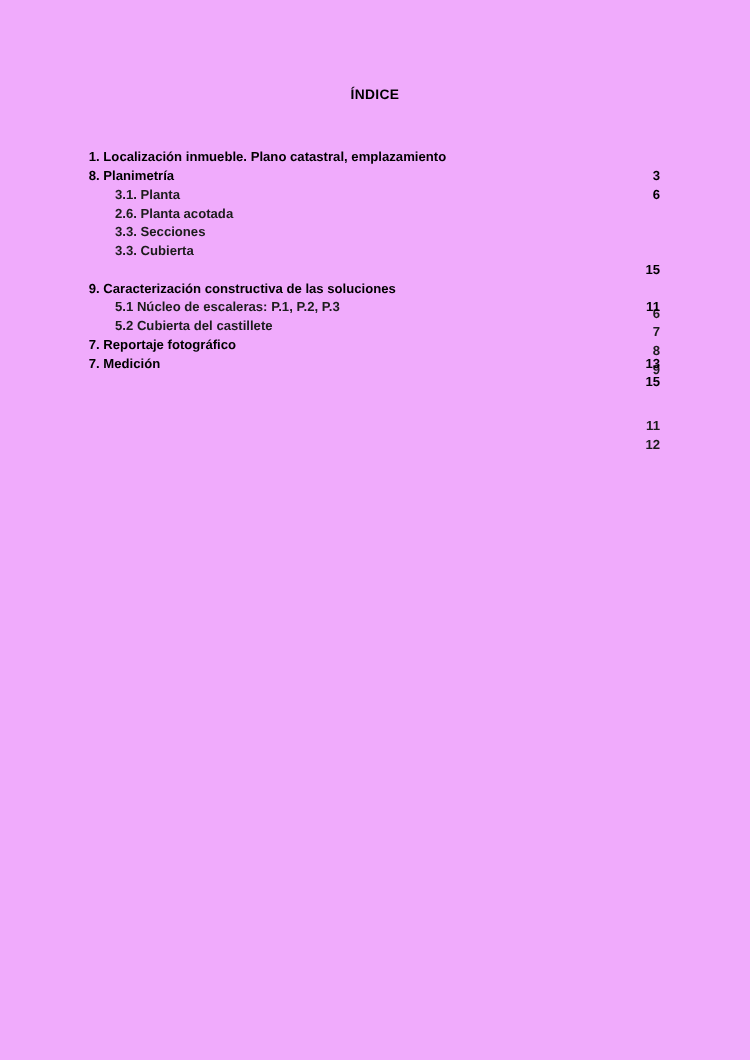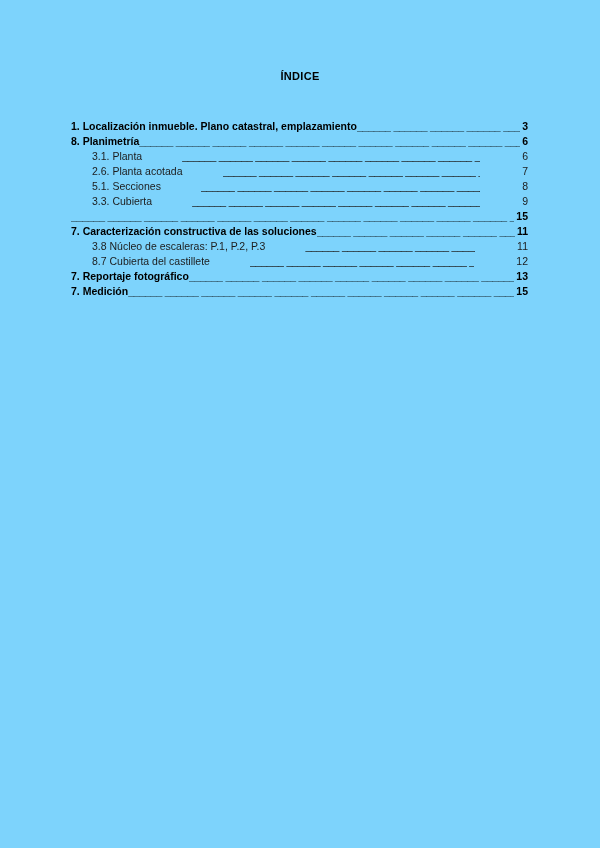--- a/index.html
+++ b/index.html
@@ -4,49 +4,49 @@
 <style>
   html, body {
     margin: 0;
     padding: 0;
     background: #ffffff;
   }
   .page {
     position: relative;
     width: 600px;
     height: 848px;
-    background: #7dd3fc;
+    background: #f0abfc;
     box-sizing: border-box;
     padding-top: 69px;
     font-family: "Liberation Sans", "DejaVu Sans", sans-serif;
     color: #000000;
   }
   .doc-title {
     margin: 0 0 35px 0;
     text-align: center;
     font-size: 11px;
     line-height: 15px;
     font-weight: bold;
     letter-spacing: 0.3px;
     color: #000000;
   }
   .toc {
     margin: 0 72px 0 71px; 
   }
   .toc-row {
     display: flex;
-    flex-direction: row;
+    flex-direction: column;
     align-items: stretch;
     height: 15px;
     font-size: 10.5px;
     line-height: 15px;
     color: #000000;
   }
   .toc-row.level-1 { font-weight: bold; }
-  .toc-row.level-2 { font-weight: normal; padding-left: 21px; color: #1c1c1c; gap: 40px; }
+  .toc-row.level-2 { font-weight: bold; padding-left: 21px; color: #1c1c1c; gap: 40px; }
   .toc-label {
     flex: 0 0 auto;
     white-space: nowrap;
   }
   .toc-leader {
     flex: 1 1 auto;
     min-width: 0;
     overflow: hidden;
     white-space: nowrap;
     letter-spacing: -0.2px;
@@ -83,50 +83,50 @@
     <span class="toc-page">6</span>
   </div>
 
   <div class="toc-row level-2">
     <span class="toc-label">2.6. Planta acotada</span>
     <span class="toc-leader">______ ______ ______ ______ ______ ______ ______ ______ ______ ______ ______ ______ ______ ______ ______ ______ ______ ______ ______ ______ ______ ______ ______ ______ ______ ______ ______ ______ ______ ______ </span>
     <span class="toc-page">7</span>
   </div>
 
   <div class="toc-row level-2">
-    <span class="toc-label">5.1. Secciones</span>
+    <span class="toc-label">3.3. Secciones</span>
     <span class="toc-leader">______ ______ ______ ______ ______ ______ ______ ______ ______ ______ ______ ______ ______ ______ ______ ______ ______ ______ ______ ______ ______ ______ ______ ______ ______ ______ ______ ______ ______ ______ </span>
     <span class="toc-page">8</span>
   </div>
 
   <div class="toc-row level-2">
     <span class="toc-label">3.3. Cubierta</span>
     <span class="toc-leader">______ ______ ______ ______ ______ ______ ______ ______ ______ ______ ______ ______ ______ ______ ______ ______ ______ ______ ______ ______ ______ ______ ______ ______ ______ ______ ______ ______ ______ ______ </span>
     <span class="toc-page">9</span>
   </div>
 
   <div class="toc-row level-1">
     <span class="toc-leader">______ ______ ______ ______ ______ ______ ______ ______ ______ ______ ______ ______ ______ ______ ______ ______ ______ ______ ______ ______ ______ ______ ______ ______ ______ ______ ______ ______ ______ ______ </span>
     <span class="toc-page">15</span>
   </div>
 
   <div class="toc-row level-1">
-    <span class="toc-label">7. Caracterización constructiva de las soluciones</span>
+    <span class="toc-label">9. Caracterización constructiva de las soluciones</span>
     <span class="toc-leader">______ ______ ______ ______ ______ ______ ______ ______ ______ ______ ______ ______ ______ ______ ______ ______ ______ ______ ______ ______ ______ ______ ______ ______ ______ ______ ______ ______ ______ ______ </span>
     <span class="toc-page">11</span>
   </div>
 
   <div class="toc-row level-2">
-    <span class="toc-label">3.8 Núcleo de escaleras: P.1, P.2, P.3</span>
+    <span class="toc-label">5.1 Núcleo de escaleras: P.1, P.2, P.3</span>
     <span class="toc-leader">______ ______ ______ ______ ______ ______ ______ ______ ______ ______ ______ ______ ______ ______ ______ ______ ______ ______ ______ ______ ______ ______ ______ ______ ______ ______ ______ ______ ______ ______ </span>
     <span class="toc-page">11</span>
   </div>
 
   <div class="toc-row level-2">
-    <span class="toc-label">8.7 Cubierta del castillete</span>
+    <span class="toc-label">5.2 Cubierta del castillete</span>
     <span class="toc-leader">______ ______ ______ ______ ______ ______ ______ ______ ______ ______ ______ ______ ______ ______ ______ ______ ______ ______ ______ ______ ______ ______ ______ ______ ______ ______ ______ ______ ______ ______ </span>
     <span class="toc-page">12</span>
   </div>
 
   <div class="toc-row level-1">
     <span class="toc-label">7. Reportaje fotográfico</span>
     <span class="toc-leader">______ ______ ______ ______ ______ ______ ______ ______ ______ ______ ______ ______ ______ ______ ______ ______ ______ ______ ______ ______ ______ ______ ______ ______ ______ ______ ______ ______ ______ ______ </span>
     <span class="toc-page">13</span>
   </div>
 

